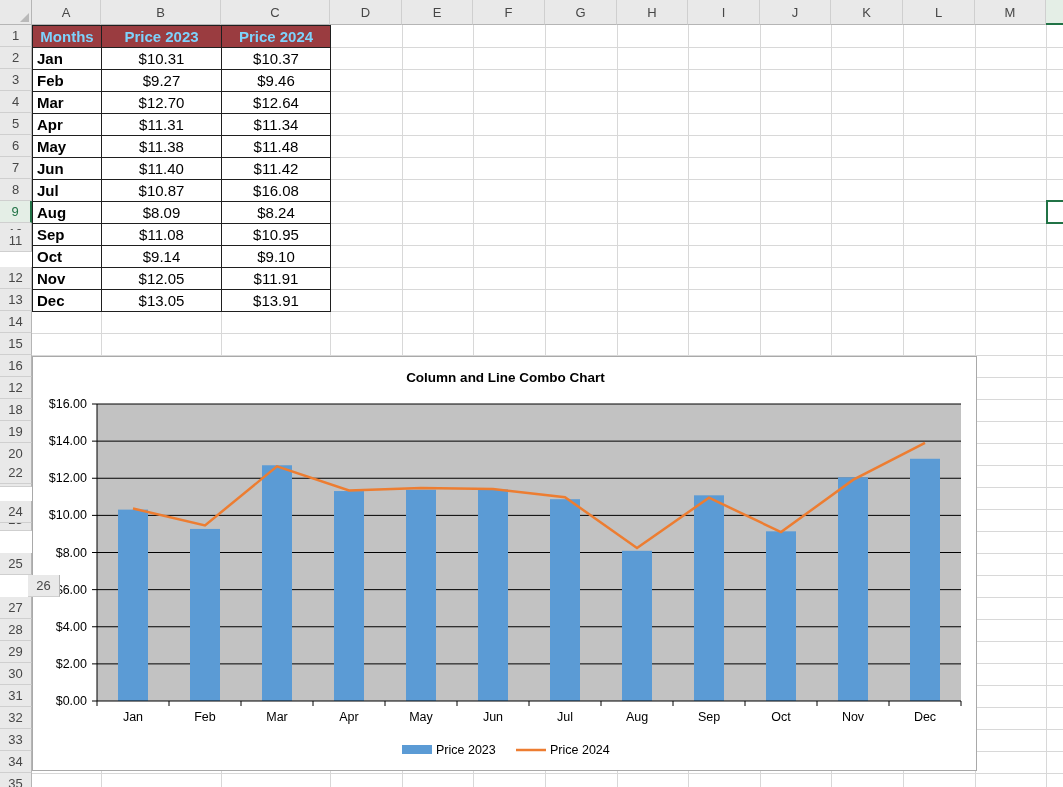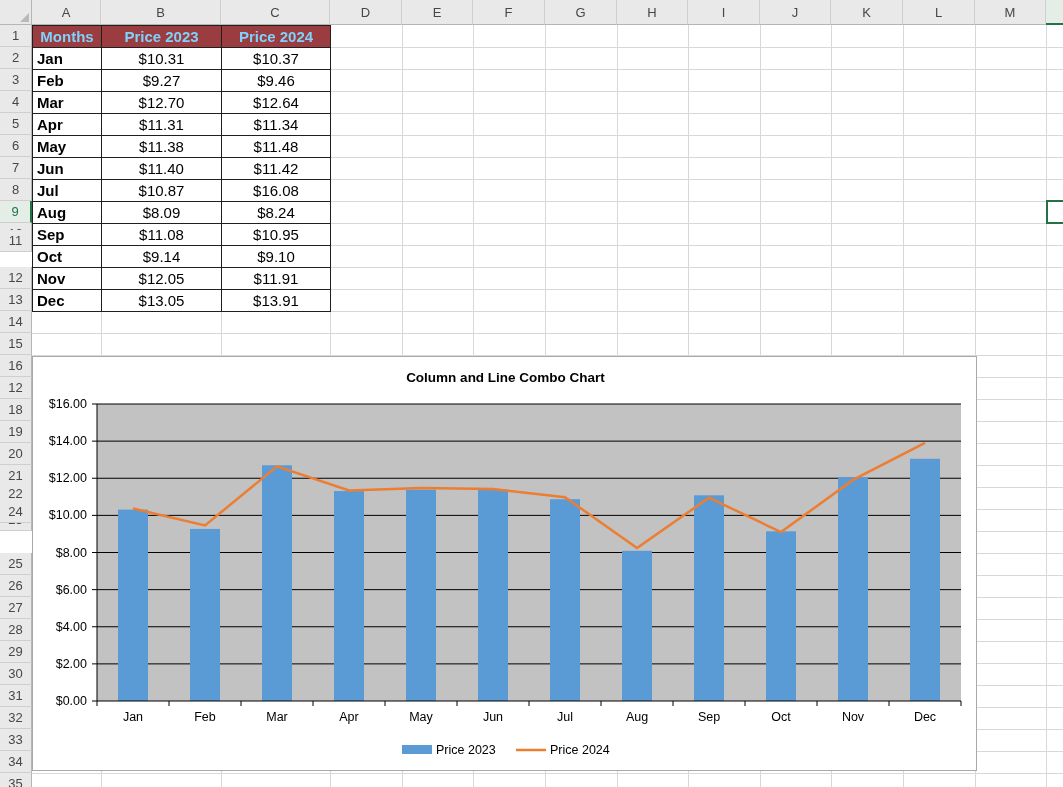--- a/index.html
+++ b/index.html
@@ -279,25 +279,25 @@
       <div class="rowhdr" style="top: 267px; height: 22px;">12</div>
       <div class="rowhdr" style="top: 289px; height: 22px;">13</div>
       <div class="rowhdr" style="top: 311px; height: 22px;">14</div>
       <div class="rowhdr" style="top: 333px; height: 22px;">15</div>
       <div class="rowhdr" style="top: 355px; height: 22px;">16</div>
       <div class="rowhdr" style="top: 377px; height: 22px;">12</div>
       <div class="rowhdr" style="top: 399px; height: 22px;">18</div>
       <div class="rowhdr" style="top: 421px; height: 22px;">19</div>
       <div class="rowhdr" style="top: 443px; height: 22px;">20</div>
       <div class="rowhdr" style="top: 465px; height: 22px;">21</div>
-      <div class="rowhdr" style="top: 462px; height: 22px; margin-top: 21px;">22</div>
+      <div class="rowhdr" style="top: 462px; height: 22px;">22</div>
       <div class="rowhdr" style="top: 509px; height: 22px;">23</div>
       <div class="rowhdr" style="top: 501px; height: 22px;">24</div>
       <div class="rowhdr" style="top: 553px; height: 22px;">25</div>
-      <div class="rowhdr" style="top: 575px; height: 22px;">26</div>
+      <div class="rowhdr" style="top: 575px; height: 22px; margin-left: 28px;">26</div>
       <div class="rowhdr" style="top: 597px; height: 22px;">27</div>
       <div class="rowhdr" style="top: 619px; height: 22px;">28</div>
       <div class="rowhdr" style="top: 641px; height: 22px;">29</div>
       <div class="rowhdr" style="top: 663px; height: 22px;">30</div>
       <div class="rowhdr" style="top: 685px; height: 22px;">31</div>
       <div class="rowhdr" style="top: 707px; height: 22px;">32</div>
       <div class="rowhdr" style="top: 729px; height: 22px;">33</div>
       <div class="rowhdr" style="top: 751px; height: 22px;">34</div>
       <div class="rowhdr" style="top: 773px; height: 22px;">35</div>
     </div>

